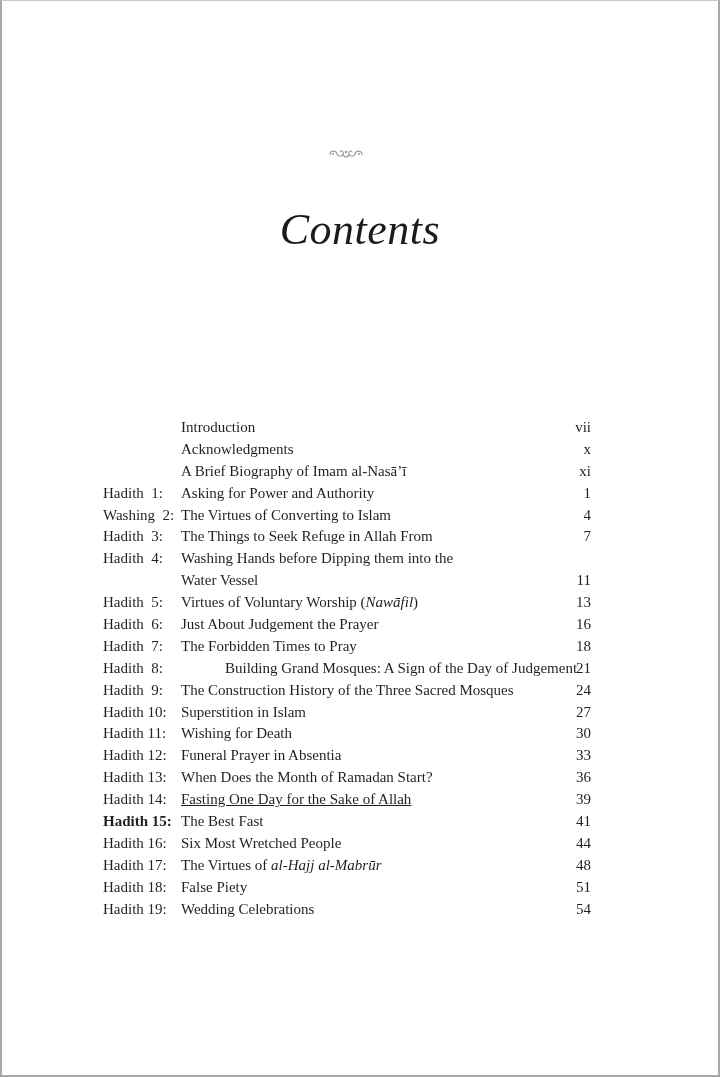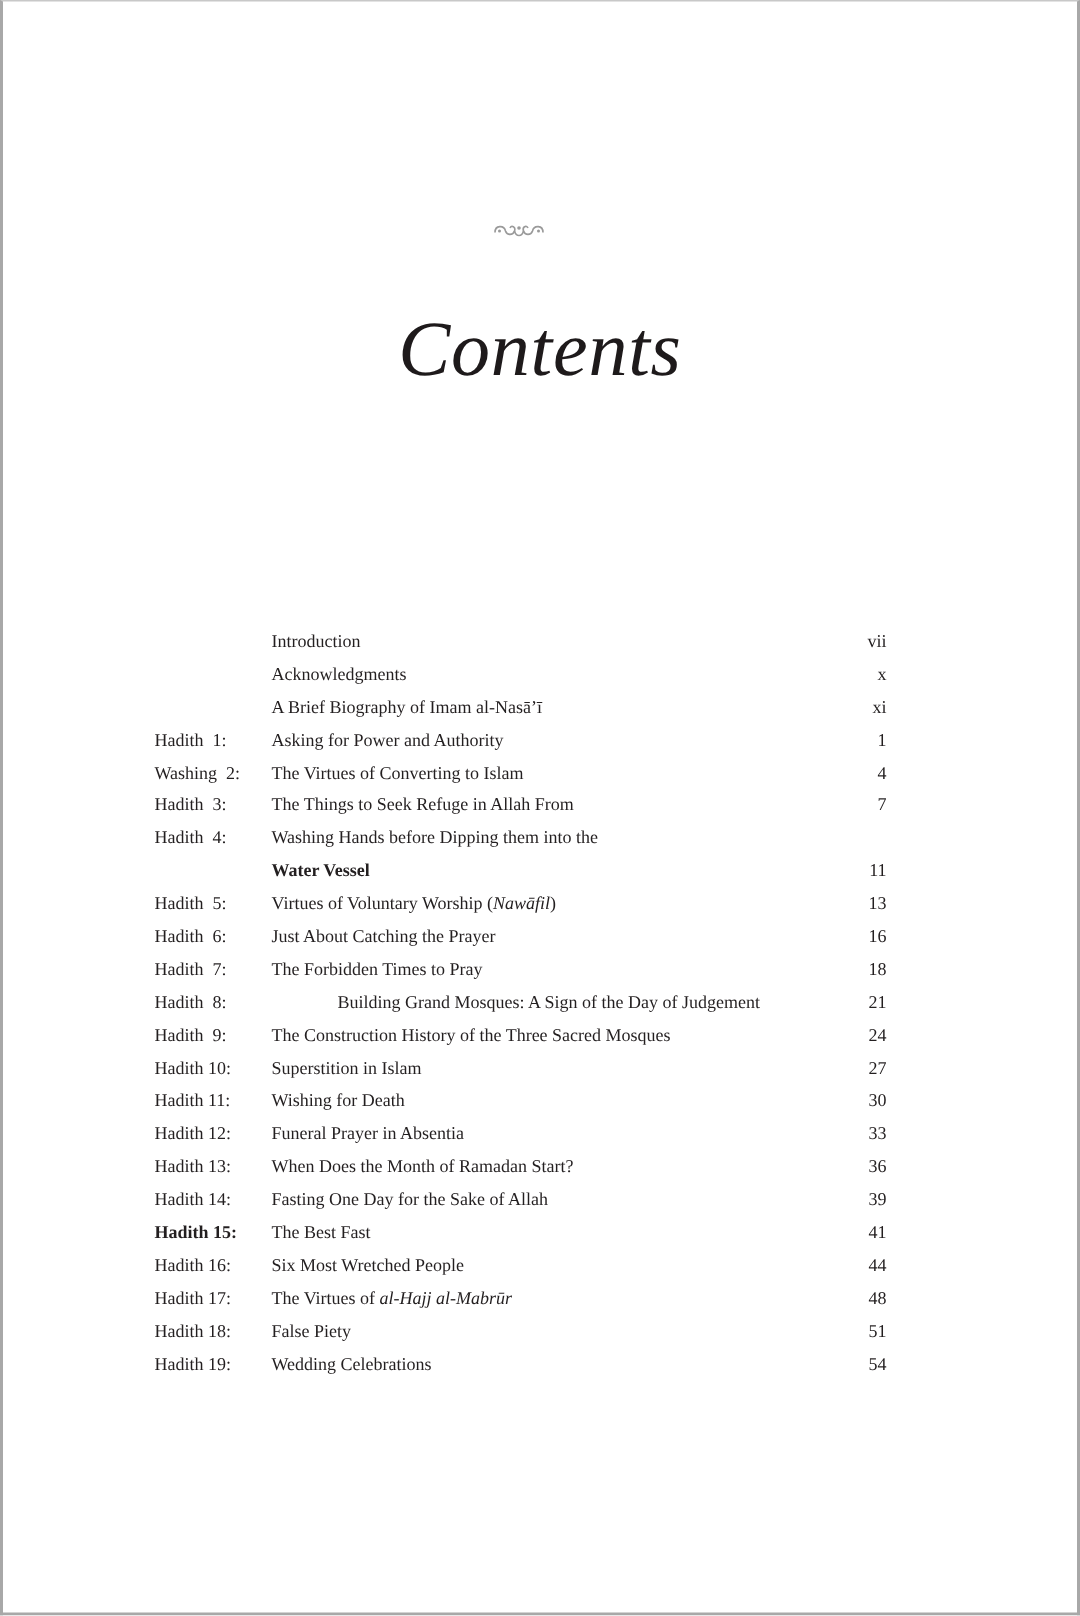--- a/index.html
+++ b/index.html
@@ -14,26 +14,26 @@
     border-left: 2px solid #a8a8a8;
     border-right: 2px solid #a8a8a8;
     border-top: 1px solid #c8c8c8;
     border-bottom: 2px solid #a8a8a8;
   }
   .ornament {
     position: absolute; left: 328px; top: 147px; width: 36px; height: 14px;
   }
   .title {
     position: absolute; left: 0; width: 720px; top: 204px;
-    text-align: center; font-style: italic; font-size: 52px;
+    text-align: center; font-style: italic; font-size: 44px;
     letter-spacing: 0.5px; color: #1e1a1b;
   }
   .toc {
     position: absolute; left: 103px; top: 417px; width: 488px;
-    font-size: 12px; line-height: 21.9px;
+    font-size: 15px; line-height: 21.9px;
   }
   .row { position: relative; height: 21.9px; white-space: nowrap; }
   .row .label { position: absolute; left: 0; width: 78px; }
   .row .entry { position: absolute; left: 78px; }
   .row .page { position: absolute; right: 0; text-align: right; }
   .it { font-style: italic; }
 </style>
 </head>
 <body>
 
@@ -81,31 +81,31 @@
       <span class="entry"><span style="white-space: pre;">The Things to Seek Refuge in Allah From</span></span>
       <span class="page">7</span>
     </div>
     <div class="row">
       <span class="label" style="white-space: pre;">Hadith  4:</span>
       <span class="entry"><span style="white-space: pre;">Washing Hands before Dipping them into the</span></span>
       <span class="page"></span>
     </div>
     <div class="row">
       <span class="label" style="white-space: pre;"></span>
-      <span class="entry"><span style="white-space: pre; font-weight: bold;">Water Vessel</span></span>
+      <span class="entry"><span style="white-space: pre;">Water Vessel</span></span>
       <span class="page">11</span>
     </div>
     <div class="row">
       <span class="label" style="white-space: pre;">Hadith  5:</span>
       <span class="entry"><span style="white-space: pre;">Virtues of Voluntary Worship (</span><span class="it">Nawāfil</span><span>)</span></span>
       <span class="page">13</span>
     </div>
     <div class="row">
       <span class="label" style="white-space: pre;">Hadith  6:</span>
-      <span class="entry"><span style="white-space: pre;">Just About Catching the Prayer</span></span>
+      <span class="entry"><span style="white-space: pre;">Just About Judgement the Prayer</span></span>
       <span class="page">16</span>
     </div>
     <div class="row">
       <span class="label" style="white-space: pre;">Hadith  7:</span>
       <span class="entry"><span style="white-space: pre;">The Forbidden Times to Pray</span></span>
       <span class="page">18</span>
     </div>
     <div class="row">
       <span class="label" style="white-space: pre;">Hadith  8:</span>
       <span class="entry"><span style="white-space: pre; margin-left: 44px;">Building Grand Mosques: A Sign of the Day of Judgement</span></span>
@@ -131,21 +131,21 @@
       <span class="entry"><span style="white-space: pre;">Funeral Prayer in Absentia</span></span>
       <span class="page">33</span>
     </div>
     <div class="row">
       <span class="label" style="white-space: pre;">Hadith 13:</span>
       <span class="entry"><span style="white-space: pre;">When Does the Month of Ramadan Start?</span></span>
       <span class="page">36</span>
     </div>
     <div class="row">
       <span class="label" style="white-space: pre;">Hadith 14:</span>
-      <span class="entry"><span style="white-space: pre;">Fasting One Day for the Sake of Allah</span></span>
+      <span class="entry"><span style="white-space: pre; text-decoration: underline;">Fasting One Day for the Sake of Allah</span></span>
       <span class="page">39</span>
     </div>
     <div class="row">
       <span class="label" style="white-space: pre; font-weight: bold;">Hadith 15:</span>
       <span class="entry"><span style="white-space: pre;">The Best Fast</span></span>
       <span class="page">41</span>
     </div>
     <div class="row">
       <span class="label" style="white-space: pre;">Hadith 16:</span>
       <span class="entry"><span style="white-space: pre;">Six Most Wretched People</span></span>

